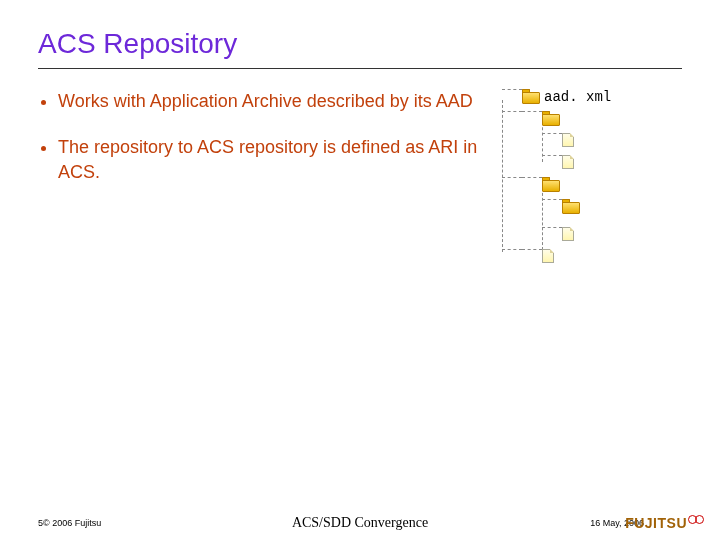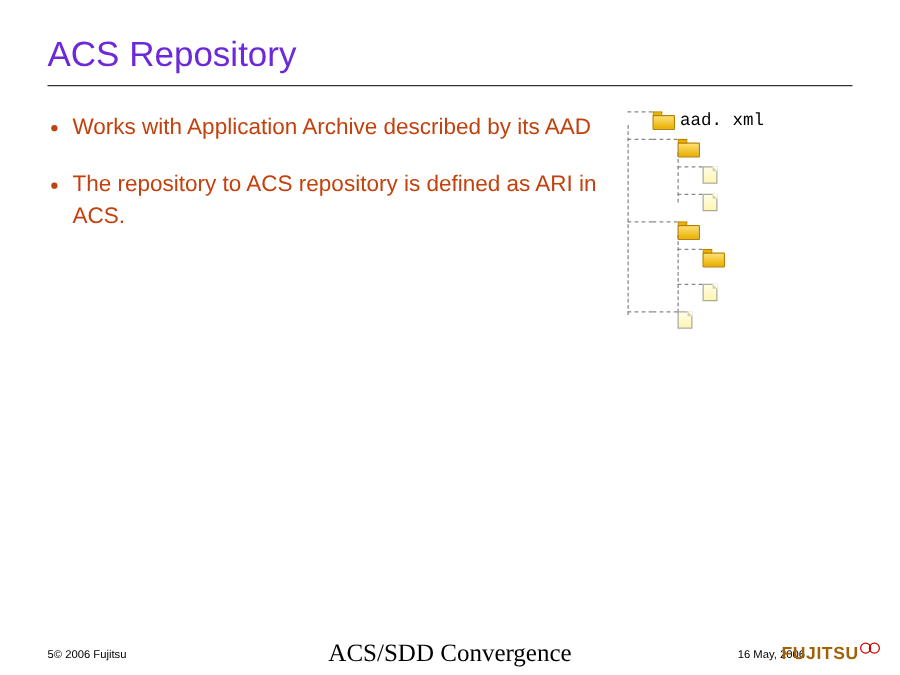--- a/index.html
+++ b/index.html
@@ -16,21 +16,21 @@
 .folder{width:16px;height:13px;position:relative;margin-right:2px}
 .folder::before{content:"";position:absolute;top:0;left:0;width:6px;height:3px;background:#e8b000;border:1px solid #b98000;border-bottom:none;border-radius:1px 1px 0 0}
 .folder::after{content:"";position:absolute;top:3px;left:0;width:16px;height:10px;background:linear-gradient(#ffe070,#e8b000);border:1px solid #b98000;border-radius:1px}
 .file{width:12px;height:14px;background:linear-gradient(#fffde8,#fff6b0);border:1px solid #aa9;position:relative}
 .file::after{content:"";position:absolute;right:-1px;top:-1px;width:0;height:0;border-left:4px solid #ddd29a;border-top:4px solid #fff}
 .caption{font-family:"Courier New",monospace;font-size:14px;margin-left:4px}
 .vline{position:absolute;border-left:1.5px dashed #888}
 .footer{position:absolute;bottom:12px;left:0;right:0;display:flex;align-items:center;font-size:9px;color:#000}
 .footer .pnum{margin-left:38px}
 .footer .cpy{}
-.footer .mid{position:absolute;left:50%;transform:translateX(-50%);font-family:"Times New Roman",serif;font-size:20px}
+.footer .mid{position:absolute;left:50%;transform:translateX(-50%);font-family:"Times New Roman",serif;font-size:14px}
 .footer .date{margin-left:auto;margin-right:76px}
 .logo{position:absolute;right:16px;bottom:8px}
 .logo-text{color:#a16207;font-weight:900;font-size:14px;letter-spacing:0.5px;font-family:Arial}
 .logo-inf{display:inline-block;width:16px;height:9px;position:relative;margin-left:1px;vertical-align:4px}
 .logo-inf::before,.logo-inf::after{content:"";position:absolute;width:7px;height:7px;border:1.6px solid #c00;border-radius:50%;top:0}
 .logo-inf::before{left:0}
 .logo-inf::after{right:0}
 </style>
 </head>
 <body>

